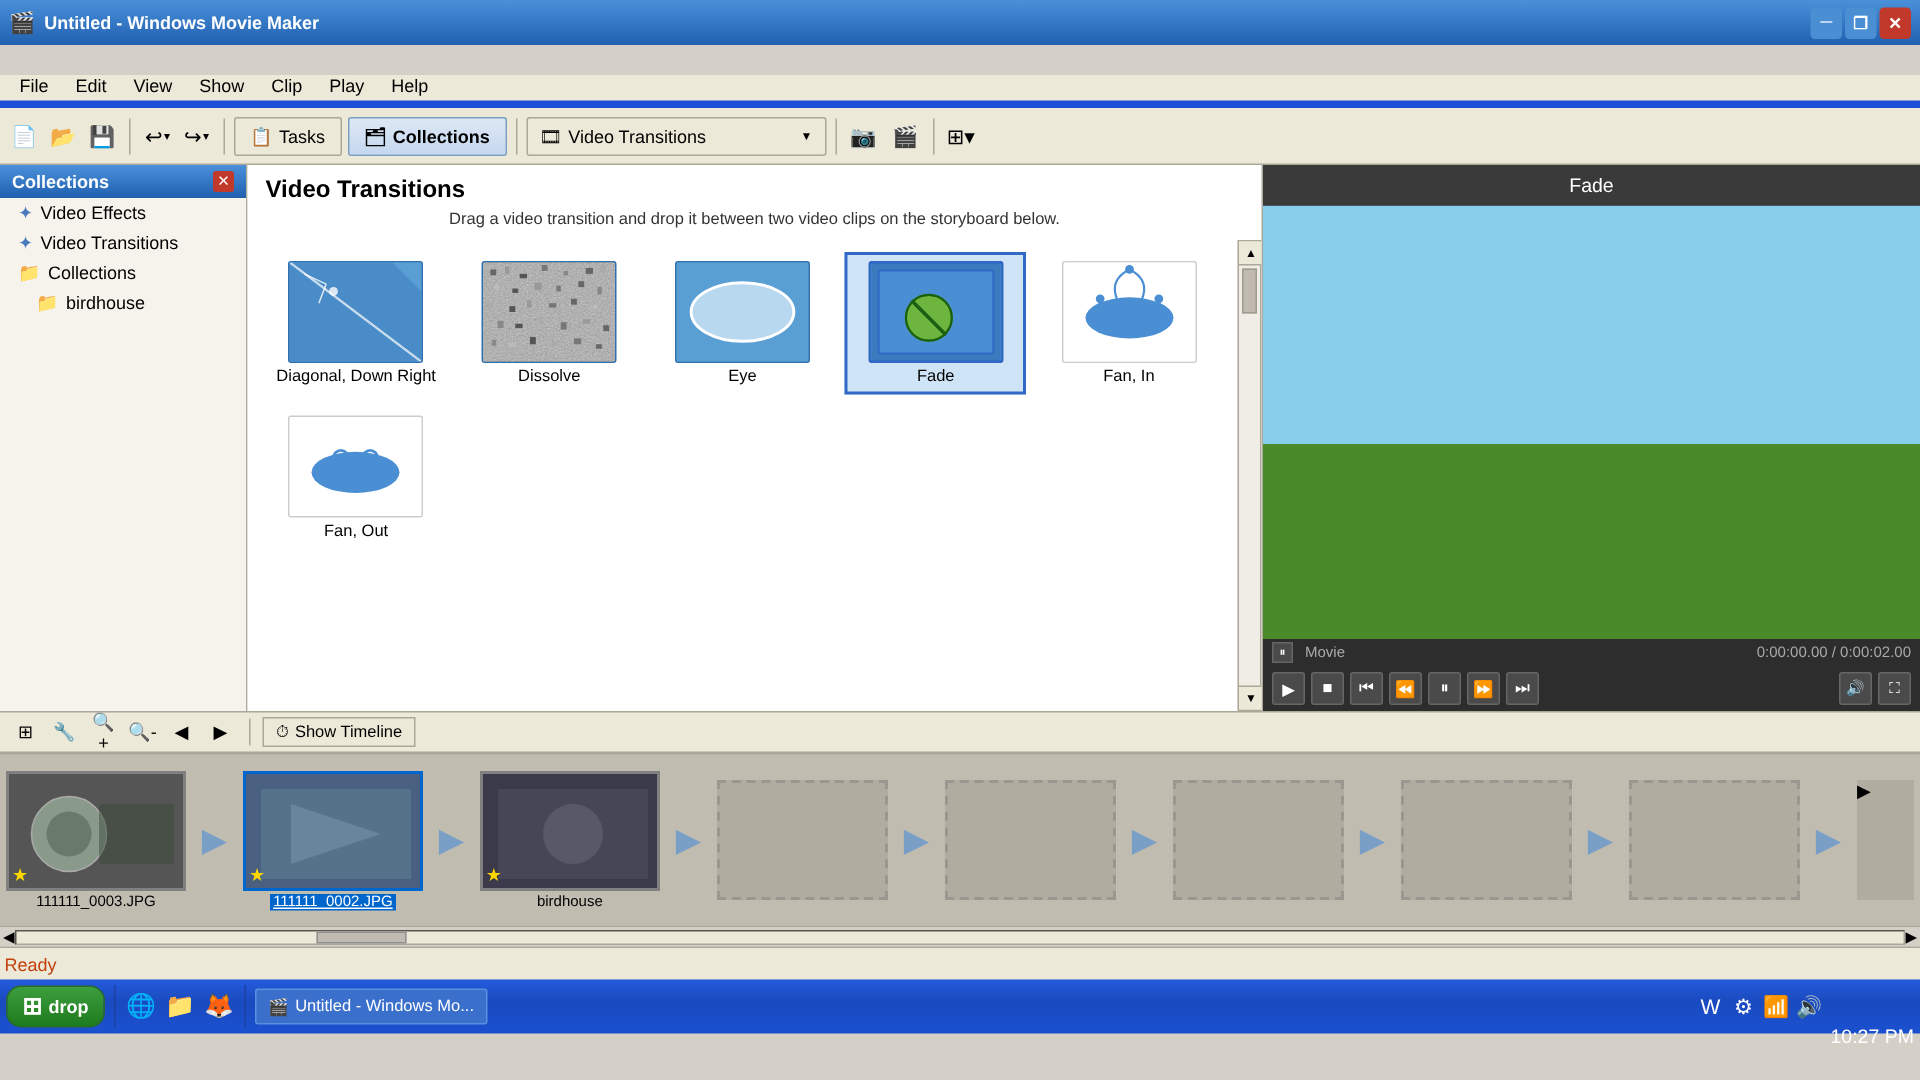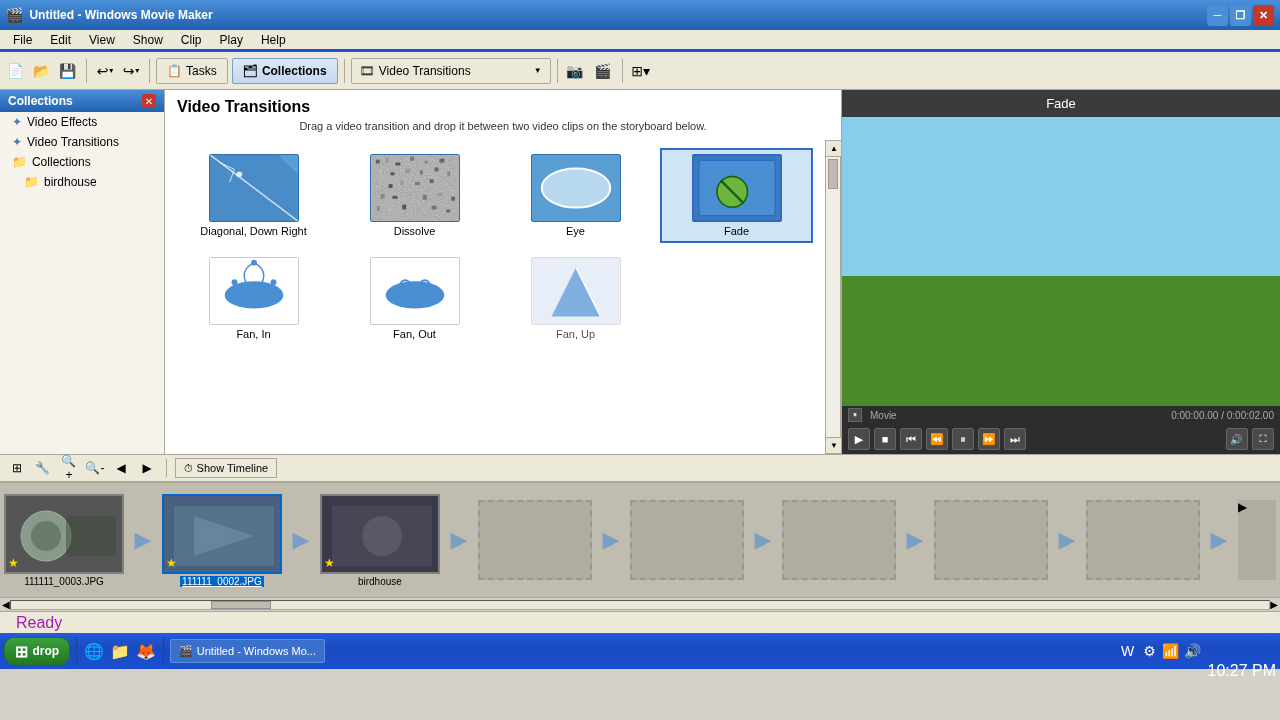--- a/index.html
+++ b/index.html
@@ -24,23 +24,24 @@
       color: white;
     }
     .title-btn.minimize { background: #4a8fd4; }
     .title-btn.maximize { background: #4a8fd4; }
     .title-btn.close { background: #c0392b; }
 
     
     #menubar {
       height: 22px;
       background: #ece9d8;
-      display: flex; align-items: center;
-      border-bottom: 3px solid #1d4ed8;
+      display: flex; align-items: flex-end;
+      border-bottom: 5px solid #1d4ed8;
       padding: 0 4px;
+      margin-top: 20px;
     }
     .menu-item {
       padding: 2px 8px; cursor: pointer; font-size: 12px; color: #000;
       border: 1px solid transparent;
     }
 
     
     #toolbar {
       height: 38px;
       background: #ece9d8;
@@ -112,21 +113,21 @@
     #centerpanel-title {
       padding: 8px 12px 4px;
       font-size: 16px; font-weight: bold; color: #000;
     }
     #centerpanel-desc {
       padding: 0 12px 8px; font-size: 11px; color: #333; text-align: center;
     }
 
     #transitions-grid {
       flex: 1; overflow-y: auto; padding: 8px 12px;
-      display: grid; grid-template-columns: repeat(4, 1fr);
+      display: grid; grid-template-columns: repeat(5, 1fr);
       gap: 8px; align-content: start;
     }
 
     .transition-item {
       display: flex; flex-direction: column; align-items: center;
       cursor: pointer; padding: 4px;
       border: 2px solid transparent;
     }
     .transition-item.selected { border-color: #316ac5; background: #d0e4f8; }
 
@@ -222,21 +223,21 @@
       position: relative;
     }
     #scroll-thumb {
       position: absolute; left: 200px; width: 60px; height: 100%;
       background: #c0bab0; border: 1px solid #909090;
     }
 
     
     #statusbar {
       height: 22px; background: #ece9d8; border-top: 1px solid #aca899;
-      display: flex; align-items: center; padding: 0 16px; font-size: 16px; color: #a21caf;
+      display: flex; align-items: center; padding: 0 3px; font-size: 12px; color: #c2410c;
     }
 
     
     #taskbar {
       height: 36px; background: linear-gradient(to bottom, #245cdc 0%, #1a4abf 40%, #1a50d0 100%);
       display: flex; align-items: center; padding: 2px 4px; gap: 4px;
     }
     #start-btn {
       height: 28px; padding: 0 10px; background: linear-gradient(to bottom, #3d9e3d, #1e7a1e);
       border: 1px solid #2a6a2a; border-radius: 10px; color: white; font-weight: bold;
@@ -461,30 +462,20 @@
             <svg width="90" height="68" viewBox="0 0 90 68">
               <rect width="90" height="68" fill="white"></rect>
               <ellipse cx="45" cy="38" rx="30" ry="14" fill="#4a8fd4"></ellipse>
               <circle cx="35" cy="28" r="5" fill="none" stroke="#4a8fd4" stroke-width="2"></circle>
               <circle cx="55" cy="28" r="5" fill="none" stroke="#4a8fd4" stroke-width="2"></circle>
             </svg>
           </div>
           <div class="transition-label">Fan, Out</div>
         </div>
 
-        <div class="transition-item" style="opacity:0.7;">
-          <div class="transition-thumb" style="background:#dde8f5; border: 1px solid #ccc;">
-            <svg width="90" height="68" viewBox="0 0 90 68">
-              <rect width="90" height="68" fill="#dde8f5"></rect>
-              <polygon points="45,10 70,60 20,60" fill="#4a8fd4"></polygon>
-              <line x1="45" y1="10" x2="70" y2="60" stroke="white" stroke-width="1.5"></line>
-            </svg>
-          </div>
-          <div class="transition-label">Fan, Up</div>
-        </div>
 
       </div>
 
       <div class="scrollbar-side">
         <div class="scrollbar-arrow">▲</div>
         <div class="scrollbar-thumb"></div>
         <div class="scrollbar-arrow">▼</div>
       </div>
     </div>
   </div>
@@ -612,15 +603,15 @@
   <div style="width:1px;height:28px;background:#1a40a0;margin:0 2px;"></div>
   <div class="taskbar-app">
     <span>🎬</span>
     <span>Untitled - Windows Mo...</span>
   </div>
   <div id="taskbar-right">
     <span class="tray-icon" style="font-size:14px;">W</span>
     <span class="tray-icon" style="font-size:14px;">⚙</span>
     <span class="tray-icon" style="font-size:14px;">📶</span>
     <span class="tray-icon" style="font-size:14px;">🔊</span>
-    <span style="font-size:16px;min-width:55px;text-align:right;margin-top:39px;">10:27 PM</span>
+    <span style="font-size:13px;min-width:55px;text-align:right;margin-top:39px;">10:27 PM</span>
   </div>
 </div>
 
 </body></html>

